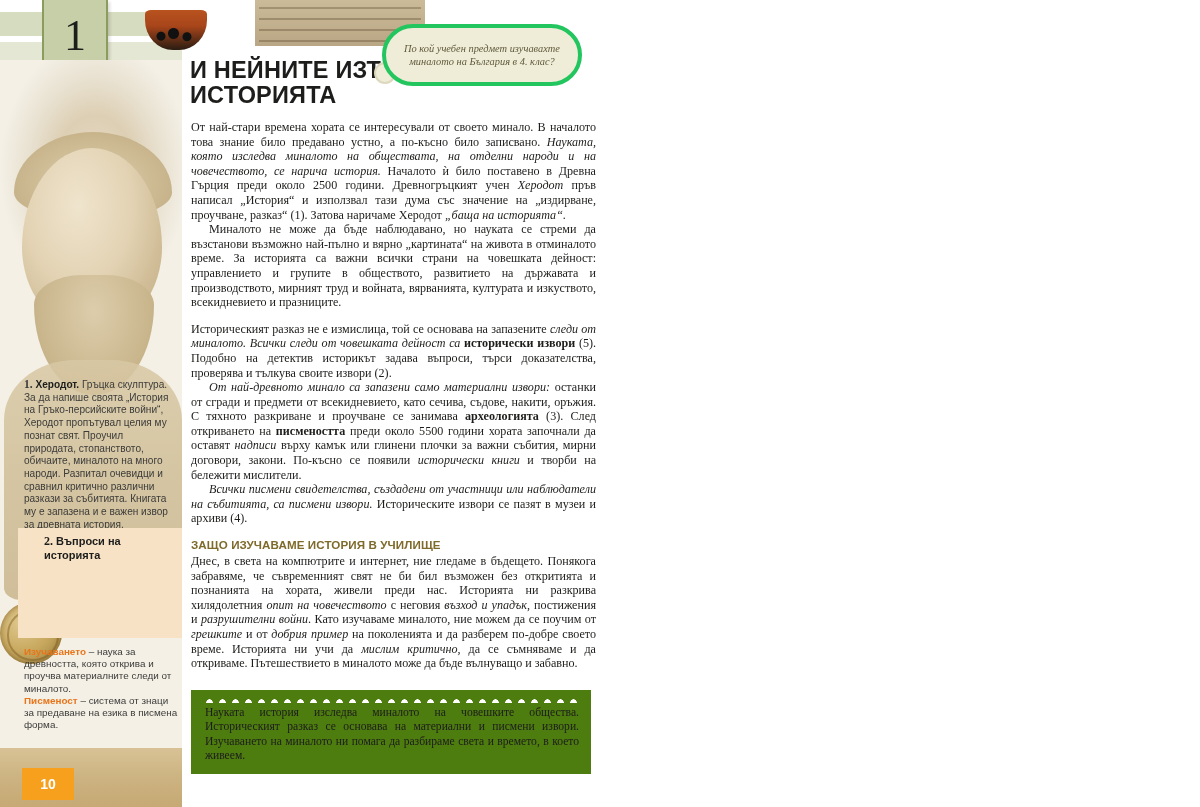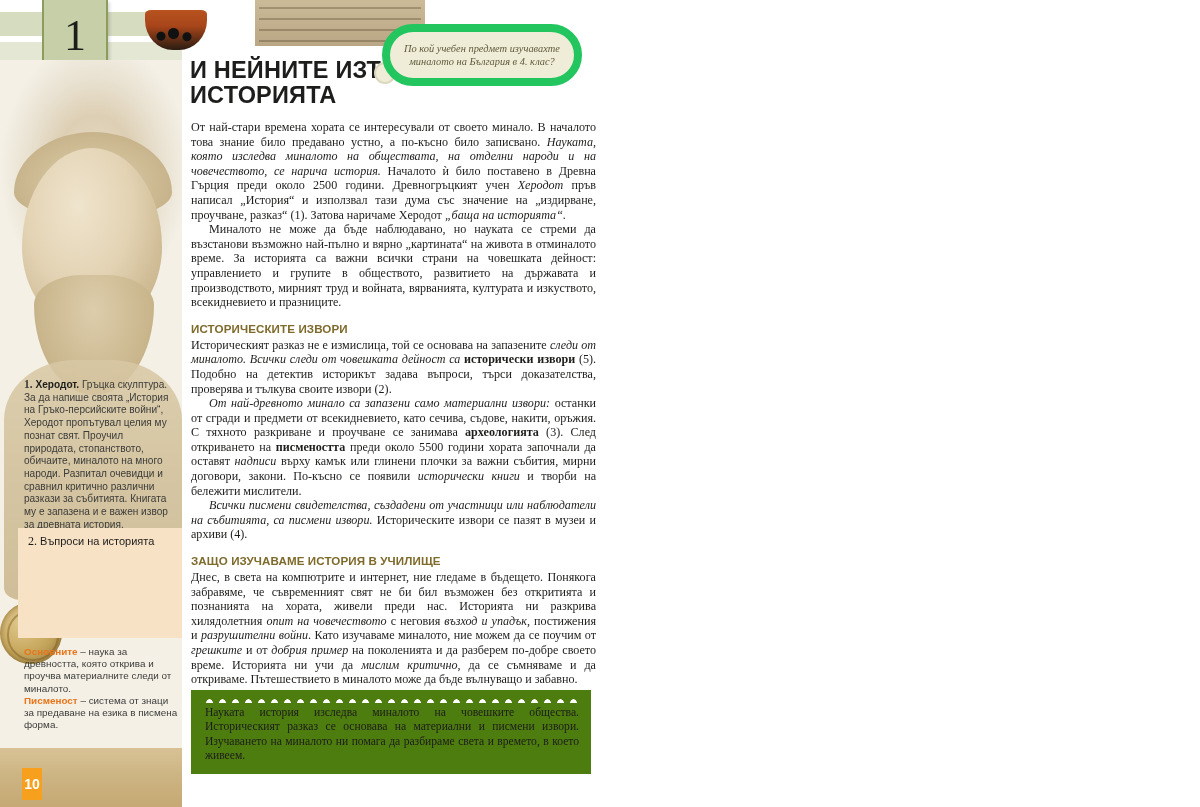--- a/index.html
+++ b/index.html
@@ -122,56 +122,56 @@
   }
   .cap-herodot .lead { font-weight: bold; color: #1d1d1b; }
   .cap-herodot .num { font-family:"Liberation Serif", serif; font-weight:bold; font-size:11.5px; }
 
   .box-questions {
     position: absolute; left: 18px; top: 528px; width: 164px; height: 110px;
     background: #f7e2c6;
     padding: 6px 8px 6px 10px;
   }
   .box-questions .qtitle {
-    font-size: 11px; font-weight: normal; color: #1d1d1b; margin-bottom: 2px;
+    font-size: 11px; font-weight: bold; color: #1d1d1b; margin-bottom: 2px; margin-left: 16px;
   }
   .box-questions .qtitle .num { font-family:"Liberation Serif", serif; font-size:12px; }
   .box-questions ul { margin: 0; padding: 0; list-style: none; }
   .box-questions li {
     font-size: 10.3px; line-height: 13px; color: #1d1d1b;
     padding-left: 9px; position: relative; font-style: italic;
   }
   .box-questions li:before {
     content:"•"; position:absolute; left:0; top:-1px; color:#c0732a; font-size:11px; font-style:normal;
   }
   .box-questions li b { font-style: normal; }
 
   .terms {
     position: absolute; left: 24px; top: 646px; width: 155px;
     font-size: 9.9px; line-height: 12.2px; color: #3b3b39;
   }
   .terms .term { color: #e8751a; font-weight: bold; }
 
   .folio-left {
-    position: absolute; left: 22px; top: 768px; width: 20px; height: 32px;
+    position: absolute; left: 22px; top: 768px; width: 52px; height: 32px;
     background: #f6a01e; color: #ffffff;
     font-size: 14px; font-weight: bold;
     display:flex; align-items:center; justify-content:center;
   }
 
   
   .title-main {
     position: absolute; left: 190px; top: 58px; width: 330px;
     font-size: 23.5px; line-height: 25px; font-weight: bold;
     letter-spacing: .2px; color: #1d1d1b;
   }
   .bubble {
     position: absolute; left: 382px; top: 24px; width: 200px; height: 62px;
     background: #efecd8; border-radius: 34px;
-    border: 8px solid #22c55e;
+    border: 4px solid #22c55e;
     display: flex; align-items: center; justify-content: center;
     text-align: center;
   }
   .bubble-tail {
     position: absolute; left: 374px; top: 62px; width: 22px; height: 22px;
     background: #efecd8; border: 2px solid #dcd8bd; border-radius: 50%;
   }
   .bubble p {
     margin: 0; font-size: 10.4px; line-height: 13.4px;
     font-style: italic; color: #5f5a3a; font-family: "Liberation Serif", serif;
@@ -247,21 +247,20 @@
     </div>
     <div class="bubble-tail"></div>
     <div class="bubble">
       <p>По кой учебен предмет изучавахте миналото на България в 4. клас?</p>
     </div>
 
     <div class="col-left">
       <p>От най-стари времена хората се интересували от своето минало. В началото това знание било предавано устно, а по-късно било записвано. <i>Науката, която изследва миналото на обществата, на отделни народи и на човечеството, се нарича история.</i> Началото ѝ било поставено в Древна Гърция преди около 2500 години. Древногръцкият учен <i>Херодот</i> пръв написал „История“ и използвал тази дума със значение на „издирване, проучване, разказ“ (1). Затова наричаме Херодот <i>„баща на историята“.</i></p>
       <p class="ind">Миналото не може да бъде наблюдавано, но науката се стреми да възстанови възможно най-пълно и вярно „картината“ на живота в отминалото време. За историята са важни всички страни на човешката дейност: управлението и групите в обществото, развитието на държавата и производството, мирният труд и войната, вярванията, културата и изкуството, всекидневието и празниците.</p>
       <div class="gap"></div>
-      <h3 class="sec">ИСТОРИЧЕСКИТЕ ИЗВОРИ</h3>
       <p>Историческият разказ не е измислица, той се основава на запазените <i>следи от миналото. Всички следи от човешката дейност са</i> <b>исторически извори</b> (5). Подобно на детектив историкът задава въпроси, търси доказателства, проверява и тълкува своите извори (2).</p>
       <p class="ind"><i>От най-древното минало са запазени само материални извори:</i> останки от сгради и предмети от всекидневието, като сечива, съдове, накити, оръжия. С тяхното разкриване и проучване се занимава <b>археологията</b> (3). След откриването на <b>писмеността</b> преди около 5500 години хората започнали да оставят <i>надписи</i> върху камък или глинени плочки за важни събития, мирни договори, закони. По-късно се появили <i>исторически книги</i> и творби на бележити мислители.</p>
       <p class="ind"><i>Всички писмени свидетелства, създадени от участници или наблюдатели на събитията, са писмени извори.</i> Историческите извори се пазят в музеи и архиви (4).</p>
       <div class="gap"></div>
       <h3 class="sec">ЗАЩО ИЗУЧАВАМЕ ИСТОРИЯ В УЧИЛИЩЕ</h3>
       <p>Днес, в света на компютрите и интернет, ние гледаме в бъдещето. Понякога забравяме, че съвременният свят не би бил възможен без откритията и познанията на хората, живели преди нас. Историята ни разкрива хилядолетния <i>опит на човечеството</i> с неговия <i>възход и упадък</i>, постижения и <i>разрушителни войни</i>. Като изучаваме миналото, ние можем да се поучим от <i>грешките</i> и от <i>добрия пример</i> на поколенията и да разберем по-добре своето време. Историята ни учи да <i>мислим критично</i>, да се съмняваме и да откриваме. Пътешествието в миналото може да бъде вълнуващо и забавно.</p>
     </div>
 
     <div class="summary">
       <div class="dots"></div>
@@ -274,21 +273,21 @@
     </div>
 
     <div class="box-questions">
       <div class="qtitle">
         <span class="num">2.</span>
         <span>Въпроси на историята</span>
       </div>
     </div>
 
     <div class="terms">
-        <div><span class="term">Основните</span><span> – наука за древността, която открива и проучва материалните следи от миналото.</span></div>
+        <div><span class="term">Изучаването</span><span> – наука за древността, която открива и проучва материалните следи от миналото.</span></div>
         <div><span class="term">Писменост</span><span> – система от знаци за предаване на езика в писмена форма.</span></div>
       </div>
 
     <div class="folio-left">10</div>
   </div>
 
   <div class="right-bg">
     
 
     

